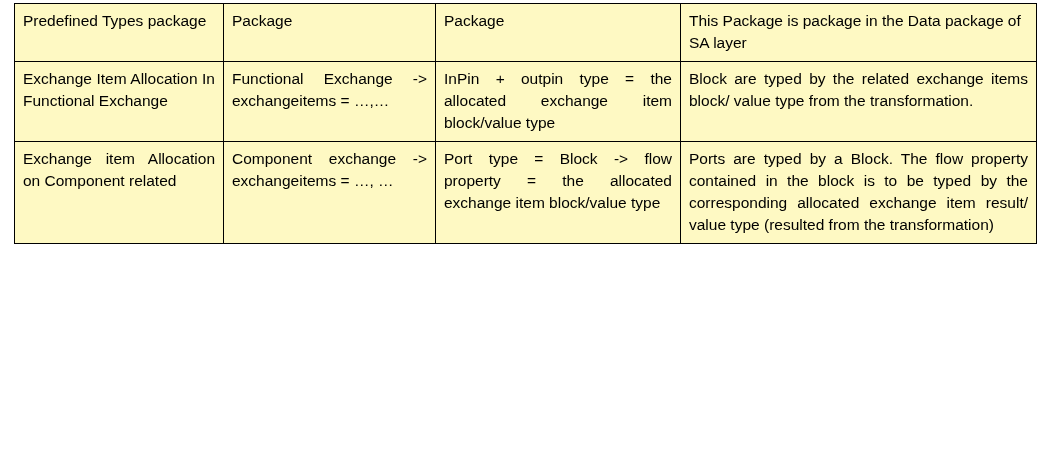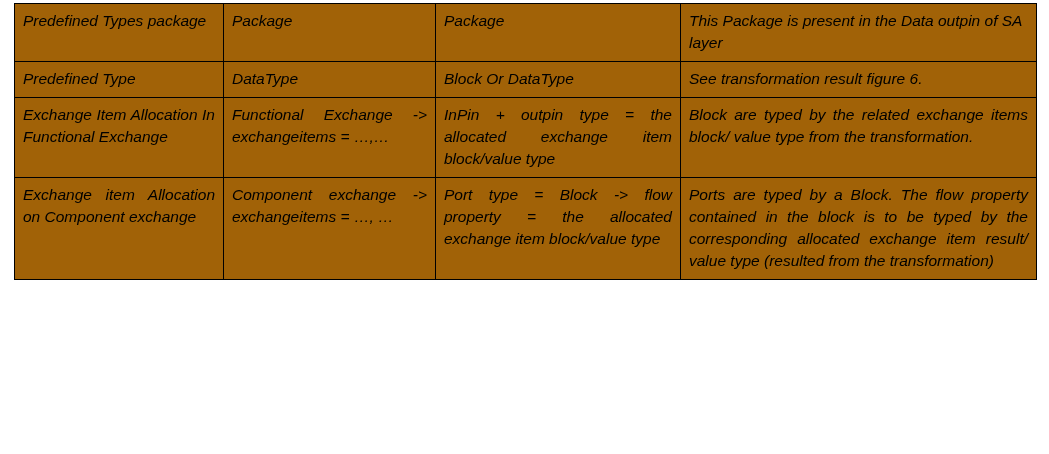--- a/index.html
+++ b/index.html
@@ -21,22 +21,21 @@
     background: #ffffff;
     box-sizing: border-box;
   }
   table.mapping-table {
     position: absolute;
     left: 14px;
     top: 3px;
     width: 1022px;
     border-collapse: collapse;
     table-layout: fixed;
-    background: #a16207;
-    font-style: italic;
+    background: #fef9c3;
   }
   table.mapping-table td {
     border: 1px solid #000000;
     vertical-align: top;
     padding: 6px 8px 7px 8px;
     font-size: 15.5px;
     line-height: 1.42;
     color: #000000;
   }
   
@@ -63,35 +62,29 @@
       <col class="c1">
       <col class="c2">
       <col class="c3">
       <col class="c4">
     </colgroup>
     <tbody>
       <tr>
         <td class="justify">Predefined Types package</td>
         <td>Package</td>
         <td>Package</td>
-        <td class="col4">This Package is present in the Data outpin of SA layer</td>
-      </tr>
-      <tr>
-        <td>Predefined Type</td>
-        <td>DataType</td>
-        <td>Block Or DataType</td>
-        <td class="col4">See transformation result figure 6.</td>
+        <td class="col4">This Package is package in the Data package of SA layer</td>
       </tr>
       <tr>
         <td class="justify">Exchange Item Allocation In Functional Exchange</td>
         <td class="justify">Functional Exchange -&gt; exchangeitems = …,…</td>
         <td class="justify">InPin + outpin type = the allocated exchange item block/value type</td>
         <td class="col4 justify">Block are typed by the related exchange items block/ value type from the transformation.</td>
       </tr>
       <tr>
-        <td class="justify">Exchange item Allocation on Component exchange</td>
+        <td class="justify">Exchange item Allocation on Component related</td>
         <td class="justify">Component exchange -&gt; exchangeitems = …, …</td>
         <td class="justify">Port type = Block -&gt; flow property = the allocated exchange item block/value type</td>
         <td class="col4 justify">Ports are typed by a Block. The flow property contained in the block is to be typed by the corresponding allocated exchange item result/ value type (resulted from the transformation)</td>
       </tr>
     </tbody>
   </table>
 </div>
 
 </body></html>

